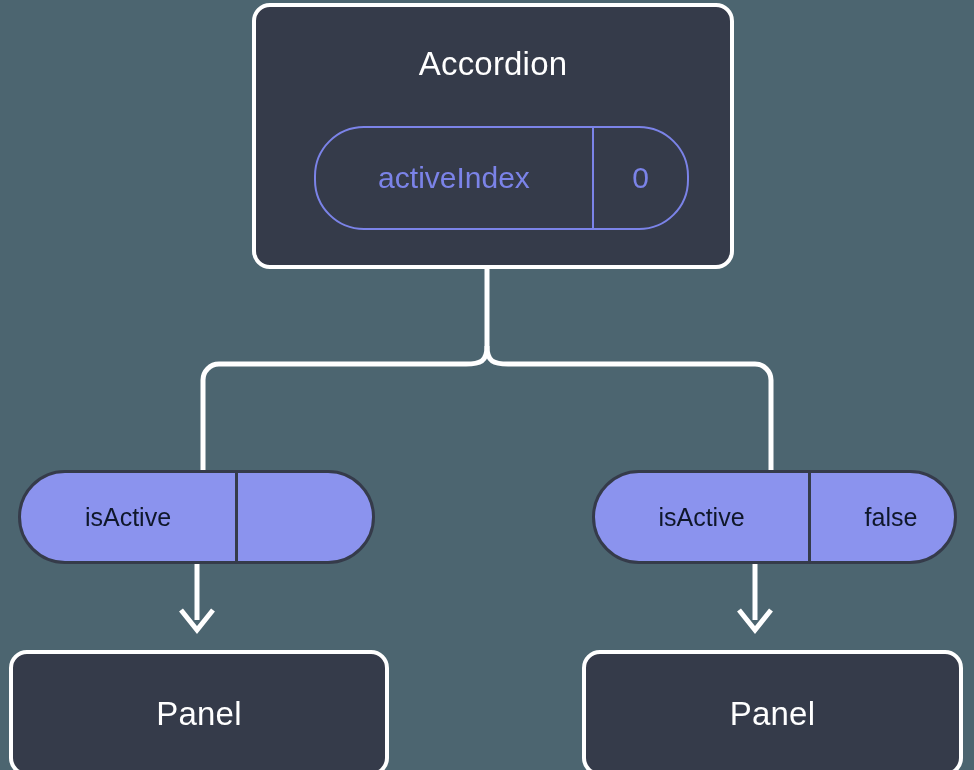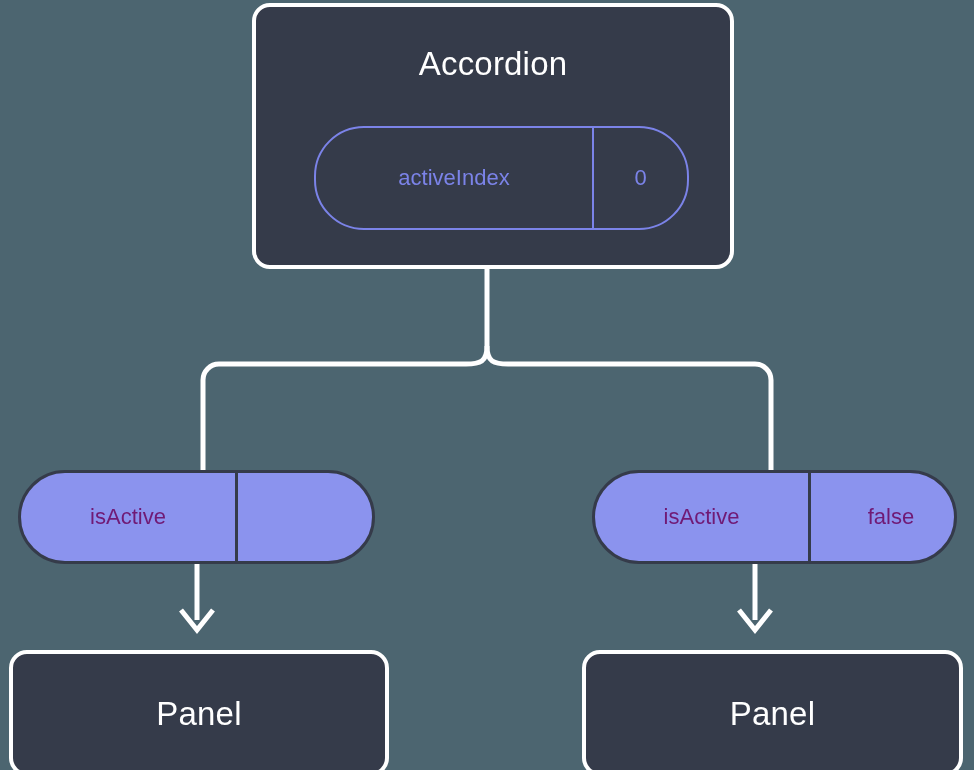--- a/index.html
+++ b/index.html
@@ -75,21 +75,21 @@
     display: flex;
     align-items: stretch;
     background: transparent;
   }
   #activeindex-pill .pill-key,
   #activeindex-pill .pill-val {
     display: flex;
     align-items: center;
     justify-content: center;
     color: #7b83e8;
-    font-size: 22px;
+    font-size: 30px;
     line-height: 1;
     user-select: none;
   }
   #activeindex-pill .pill-key {
     flex: 0 0 276px;
     border-right: 2px solid #7b83e8;
   }
   #activeindex-pill .pill-val {
     flex: 1 1 auto;
   }
@@ -101,22 +101,22 @@
     border-radius: 60px;
     display: flex;
     align-items: stretch;
     overflow: hidden;
   }
   .prop-pill .pill-key,
   .prop-pill .pill-val {
     display: flex;
     align-items: center;
     justify-content: center;
-    color: #701a75;
-    font-size: 22px;
+    color: #0f172a;
+    font-size: 25px;
     line-height: 1;
     user-select: none;
   }
   .prop-pill .pill-key {
     border-right: 3px solid #353b4a;
   }
 
   #pill-left {
     left: 18px;
     top: 470px;

